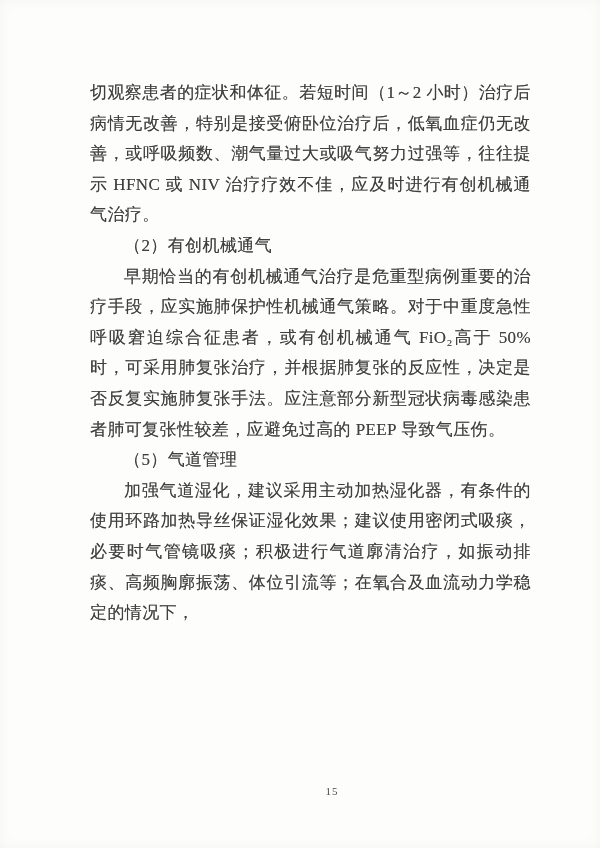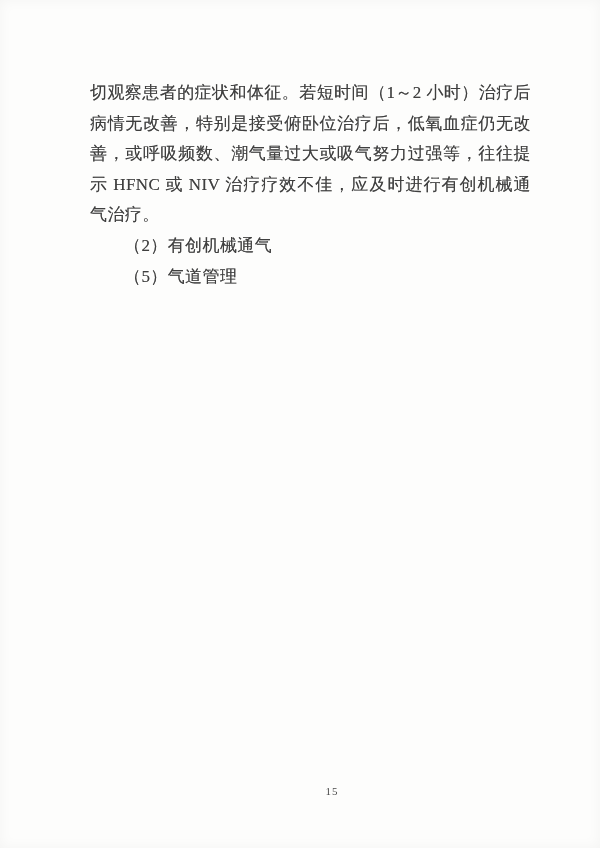--- a/index.html
+++ b/index.html
@@ -51,16 +51,18 @@
     padding-left: 32px;
   }
 </style>
 </head>
 <body>
 
 <div class="page">
   <div class="text-block">
     <p class="no-indent">切观察患者的症状和体征。若短时间（1～2 小时）治疗后病情无改善，特别是接受俯卧位治疗后，低氧血症仍无改善，或呼吸频数、潮气量过大或吸气努力过强等，往往提示 HFNC 或 NIV 治疗疗效不佳，应及时进行有创机械通气治疗。</p>
     <p>（2）有创机械通气</p>
+    <p>早期恰当的有创机械通气治疗是危重型病例重要的治疗手段，应实施肺保护性机械通气策略。对于中重度急性呼吸窘迫综合征患者，或有创机械通气 FiO₂高于 50%时，可采用肺复张治疗，并根据肺复张的反应性，决定是否反复实施肺复张手法。应注意部分新型冠状病毒感染患者肺可复张性较差，应避免过高的 PEEP 导致气压伤。</p>
     <p>（5）气道管理</p>
+    <p>加强气道湿化，建议采用主动加热湿化器，有条件的使用环路加热导丝保证湿化效果；建议使用密闭式吸痰，必要时气管镜吸痰；积极进行气道廓清治疗，如振动排痰、高频胸廓振荡、体位引流等；在氧合及血流动力学稳定的情况下，</p>
   </div>
   <div class="page-number">15</div>
 </div>
 
 </body></html>

